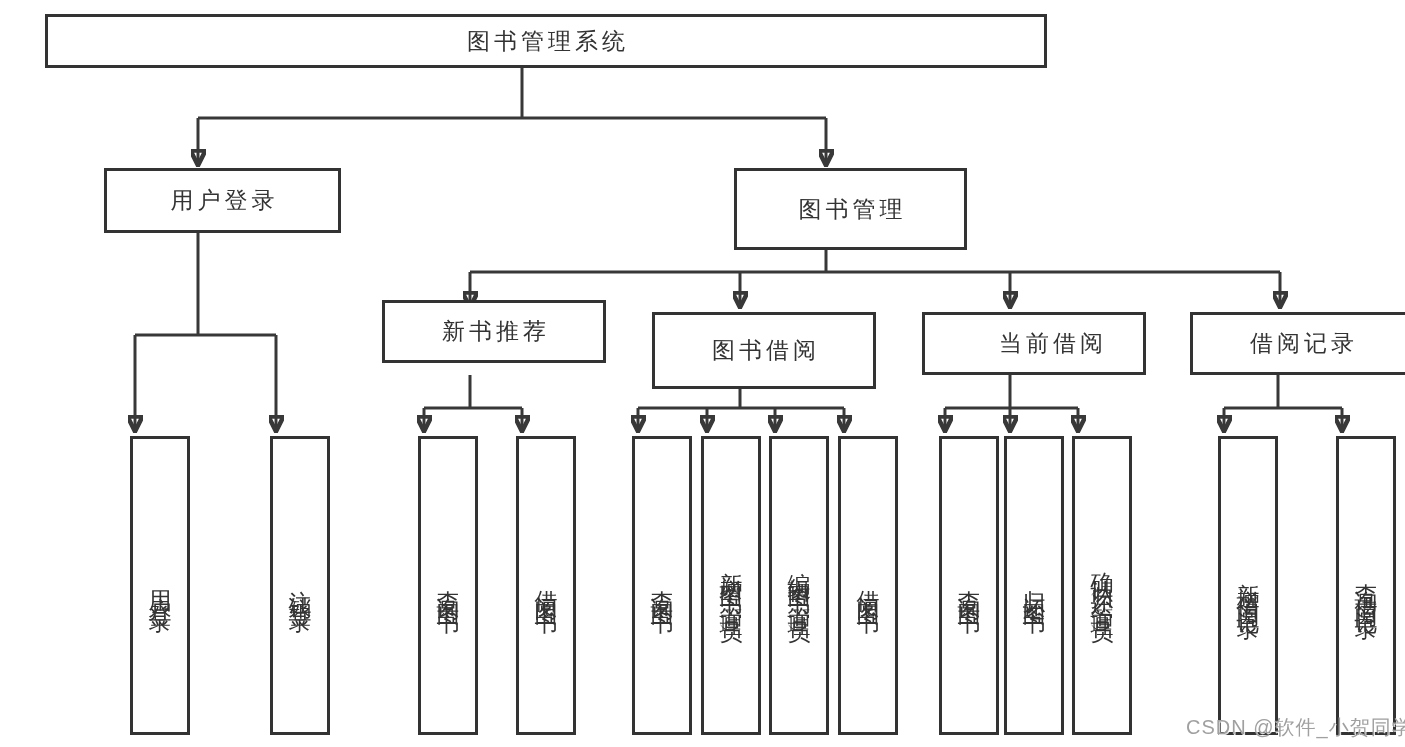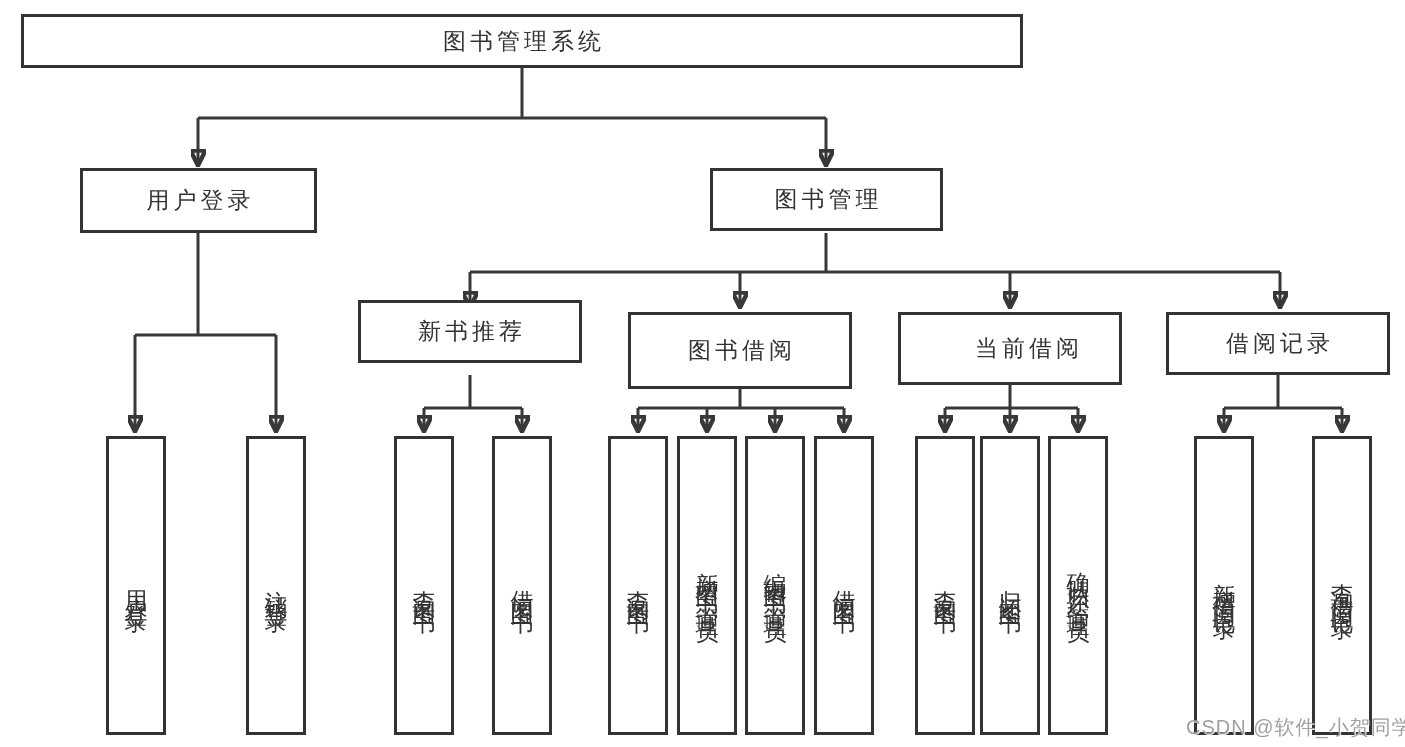--- a/index.html
+++ b/index.html
@@ -5,34 +5,34 @@
   html,body{margin:0;padding:0;background:#fff;}
   *{box-sizing:border-box;}
   .stage{
     position:relative;width:1405px;height:747px;background:#ffffff;overflow:hidden;
     font-family:"Liberation Sans","DejaVu Sans",sans-serif;color:#333333;
   }
   .links{position:absolute;left:0;top:0;width:1405px;height:747px;pointer-events:none;}
   .links path{stroke:#383838;stroke-width:3;fill:none;}
   .node{
     position:absolute;background:#ffffff;border:3px solid #333333;
-    display:flex;align-items:center;justify-content:center;
+    display:flex;align-items:center;justify-content:center;margin-left:24px;
   }
   .hnode{font-size:23px;letter-spacing:4px;text-indent:4px;white-space:nowrap;}
   .vnode{
     writing-mode:vertical-rl;text-orientation:mixed;
     font-size:23px;letter-spacing:7px;line-height:1;
   }
   
   #n-root{left:21px;top:14px;width:1002px;height:54px;}
   #n-user-login{left:80px;top:168px;width:237px;height:65px;}
-  #n-book-mgmt{left:710px;top:168px;width:233px;height:63px;}
+  #n-book-mgmt{left:710px;top:168px;width:233px;height:82px;}
   #n-new-rec{left:358px;top:300px;width:224px;height:63px;}
   #n-book-borrow{left:628px;top:312px;width:224px;height:77px;}
-  #n-current{left:898px;top:312px;width:224px;height:73px;padding-left:34px;}
+  #n-current{left:898px;top:312px;width:224px;height:63px;padding-left:34px;}
   #n-record{left:1166px;top:312px;width:224px;height:63px;}
   
   .leaf{top:436px;width:60px;height:299px;}
   #l-login{left:106px;}
   #l-logout{left:246px;}
   #l-nb-q{left:394px;}
   #l-nb-b{left:492px;}
   #l-bb-q{left:608px;}
   #l-bb-a{left:677px;}
   #l-bb-e{left:745px;}

